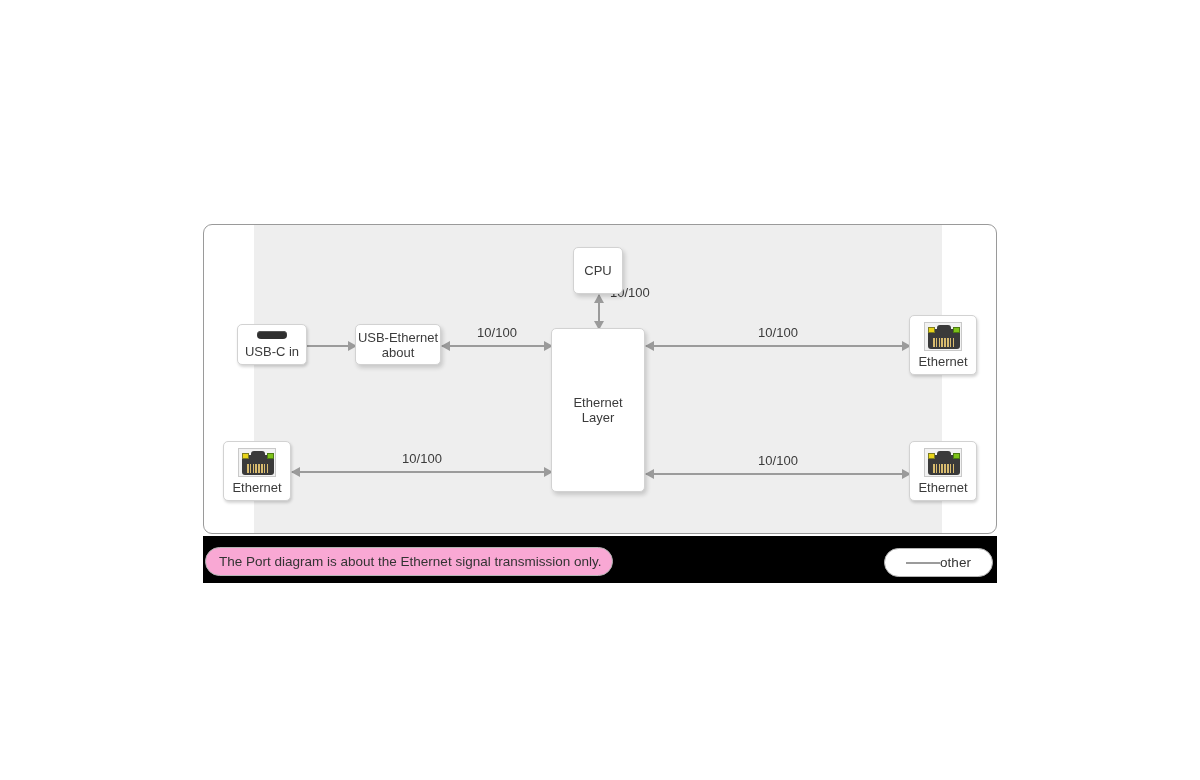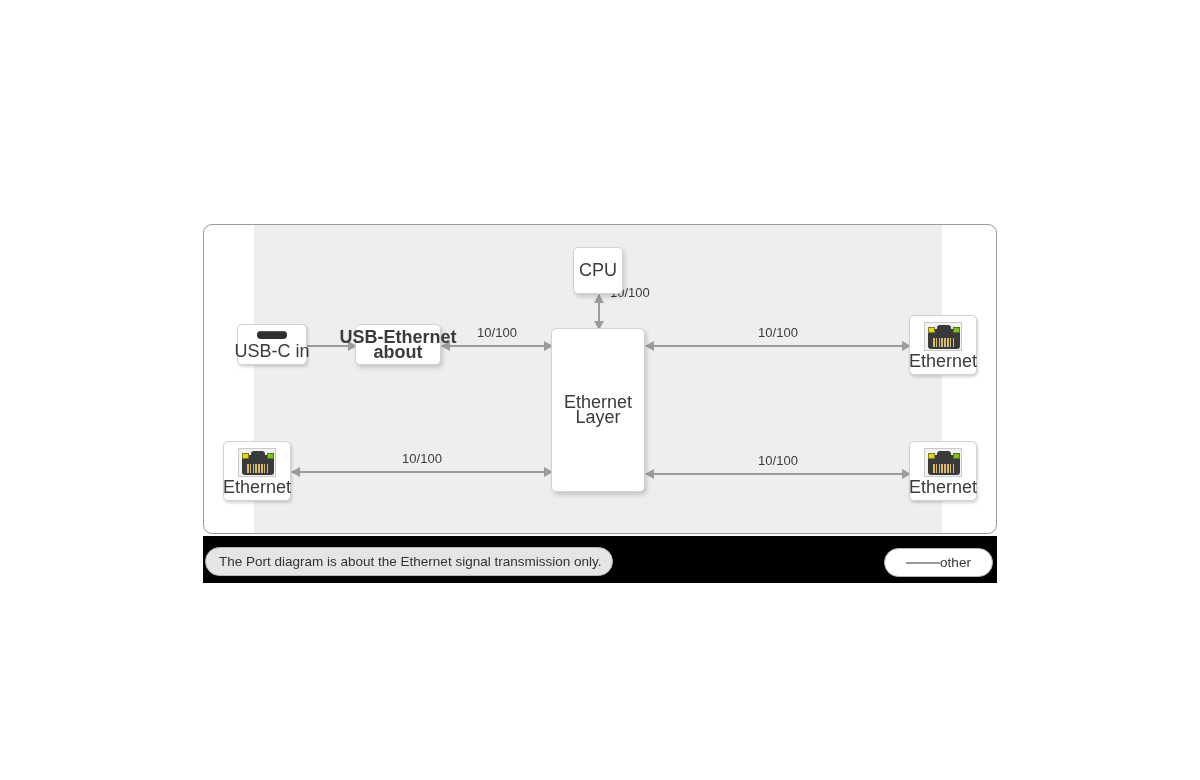--- a/index.html
+++ b/index.html
@@ -25,28 +25,28 @@
   .node{
     position:absolute;
     background:#ffffff;
     border:1px solid #d2d2d2;
     border-radius:5px;
     box-shadow:1px 2px 3px rgba(0,0,0,0.17);
     box-sizing:border-box;
     display:flex; flex-direction:column;
     align-items:center; justify-content:center;
     color:#3b3b3b;
-    font-size:18px;
+    font-size:13px;
     line-height:15px;
     text-align:center;
   }
   .node.plainbox{ box-shadow:2px 3px 4px rgba(0,0,0,0.16); }
 
   #cpu{ left:573px; top:247px; width:50px; height:47px; }
-  #bridge{ left:355px; top:324px; width:86px; height:41px;font-weight:bold; }
+  #bridge{ left:355px; top:324px; width:86px; height:41px; }
   #ethlayer{ left:551px; top:328px; width:94px; height:164px; }
   #usbc{ left:224px; top:324px; width:70px; height:41px;margin-left:13px; }
   #eth-tr{ left:909px; top:315px; width:68px; height:60px; }
   #eth-bl{ left:223px; top:441px; width:68px; height:60px; }
   #eth-br{ left:909px; top:441px; width:68px; height:60px; }
 
   .node-label{ display:block; white-space:nowrap; }
 
   
   .usbc-icon{
@@ -135,21 +135,21 @@
   .conn-label.above{ top:-20px; left:50%; transform:translateX(-50%); }
   .conn-label.side{ left:12px; top:-10px; }
 
   
   #bottom-bar{
     position:absolute; left:203px; top:536px; width:794px; height:47px;
     background:#000000;
   }
   #caption{
     position:absolute; left:205px; top:547px; width:408px; height:29px;
-    background:#e5e5e5;
+    background:#f9a8d4;
     border:1px solid #b5b5b5;
     border-radius:15px;
     box-sizing:border-box;
     display:flex; align-items:center;
     padding-left:13px;
     font-size:13.5px;
     color:#333333;
     box-shadow:0 1px 2px rgba(0,0,0,0.25);
   }
   #legend{

